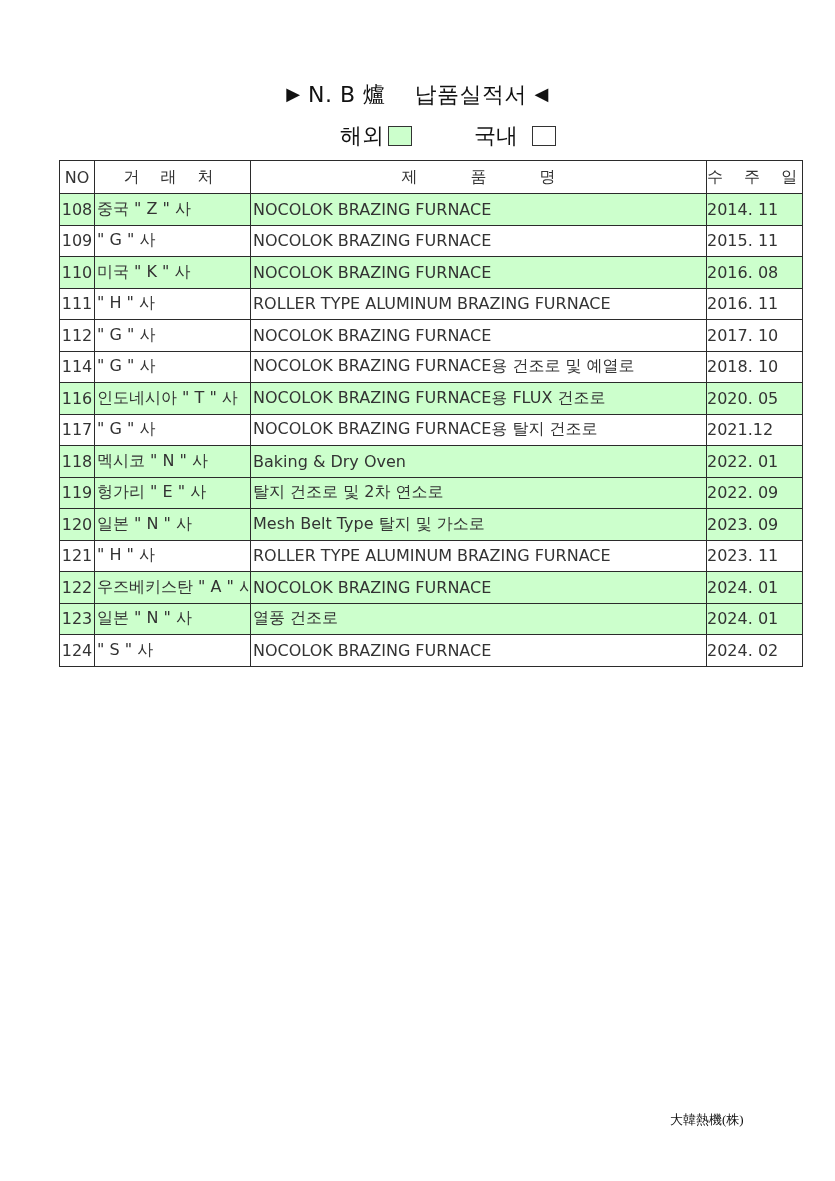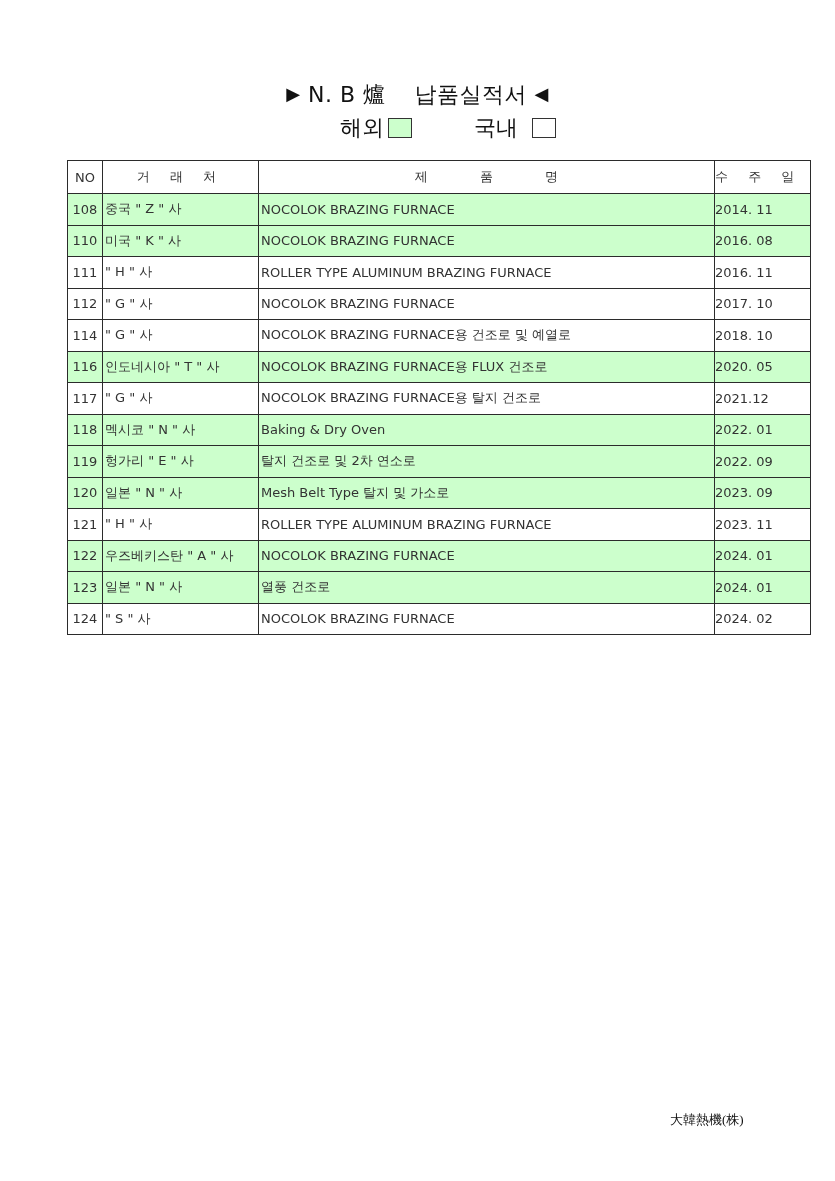--- a/index.html
+++ b/index.html
@@ -12,29 +12,29 @@
       position: absolute; left: 0; width: 835px; top: 80px;
       text-align: center; font-size: 22px; letter-spacing: 0.5px; color: #111;
       white-space: nowrap;
     }
     .title-line .tri { font-size: 18px; display: inline-block; vertical-align: 2px; }
     .title-line .gap { display: inline-block; width: 14px; }
     .legend-line {
       position: absolute; top: 113px; left: 0; width: 835px;
       font-size: 22px; color: #111; white-space: nowrap;
     }
-    .legend-item { position: absolute; top: 0; display: flex; align-items: center; justify-content: space-between; }
+    .legend-item { position: absolute; top: 8px; display: flex; align-items: center; justify-content: space-between; }
     .legend-box {
       display: inline-block; width: 24px; height: 20px; border: 1.5px solid #333;
       box-sizing: border-box; margin-left: 4px;
     }
     table.records {
-      position: absolute; left: 67px; top: 160px;
+      position: absolute; left: 59px; top: 160px;
       border-collapse: collapse; table-layout: fixed; width: 741px;
-      font-size: 13px; color: #333;
+      font-size: 16px; color: #333;
     }
     table.records td, table.records th {
       border: 1.5px solid #2b2b2b; height: 30.5px; padding: 0; font-weight: normal;
       white-space: nowrap; overflow: hidden;
     }
     table.records th { height: 32px; color: #333; }
     .c-no { width: 34px; text-align: center; }
     .c-client { width: 155px; text-align: left; padding-left: 2px !important; }
     .c-product { width: 455px; text-align: left; padding-left: 2px !important; }
     .c-date { width: 95px; text-align: left; }
@@ -77,20 +77,26 @@
       <th class="c-product hdr-wide">제 품 명</th>
       <th class="c-date hdr-spaced">수 주 일</th>
     </tr>
   </thead>
   <tbody id="rows">
       <tr class="overseas">
         <td class="c-no">108</td>
         <td class="c-client">중국 " Z " 사</td>
         <td class="c-product">NOCOLOK BRAZING FURNACE</td>
         <td class="c-date">2014. 11</td>
+      </tr>
+      <tr class="domestic">
+        <td class="c-no">109</td>
+        <td class="c-client">" G " 사</td>
+        <td class="c-product">NOCOLOK BRAZING FURNACE</td>
+        <td class="c-date">2015. 11</td>
       </tr>
       <tr class="overseas">
         <td class="c-no">110</td>
         <td class="c-client">미국 " K " 사</td>
         <td class="c-product">NOCOLOK BRAZING FURNACE</td>
         <td class="c-date">2016. 08</td>
       </tr>
       <tr class="domestic">
         <td class="c-no">111</td>
         <td class="c-client">" H " 사</td>

